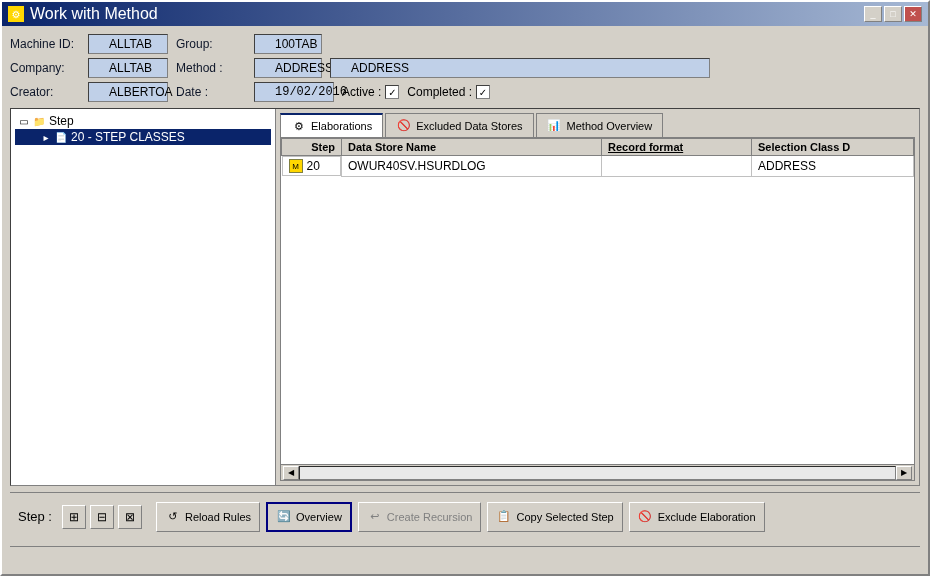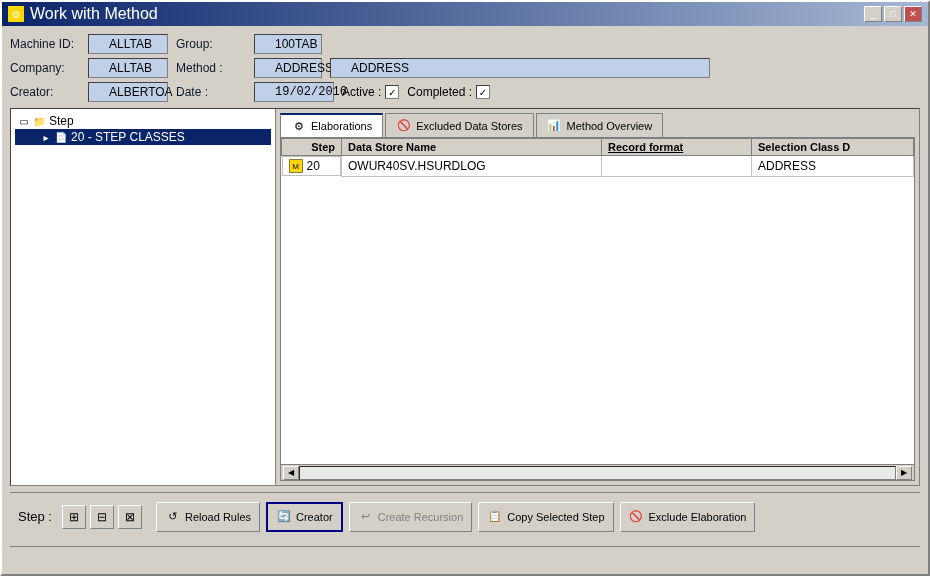--- a/index.html
+++ b/index.html
@@ -487,21 +487,21 @@
         <div class="step-icon-btn">⊞</div>
         <div class="step-icon-btn">⊟</div>
         <div class="step-icon-btn">⊠</div>
       </div>
       <button class="action-btn">
         <span class="btn-icon">↺</span>
         <span>Reload Rules</span>
       </button>
       <button class="action-btn highlighted">
         <span class="btn-icon">🔄</span>
-        <span>Creator</span>
+        <span>Overview</span>
       </button>
       <button class="action-btn" disabled="">
         <span class="btn-icon">↩</span>
         <span>Create Recursion</span>
       </button>
       <button class="action-btn">
         <span class="btn-icon">📋</span>
         <span>Copy Selected Step</span>
       </button>
       <button class="action-btn">

